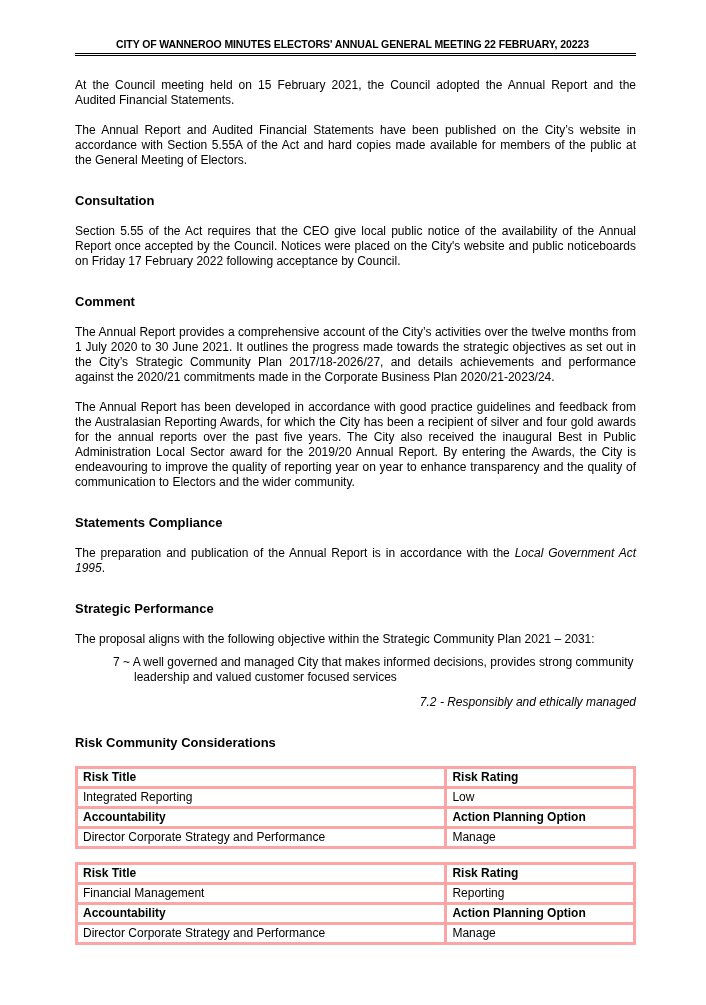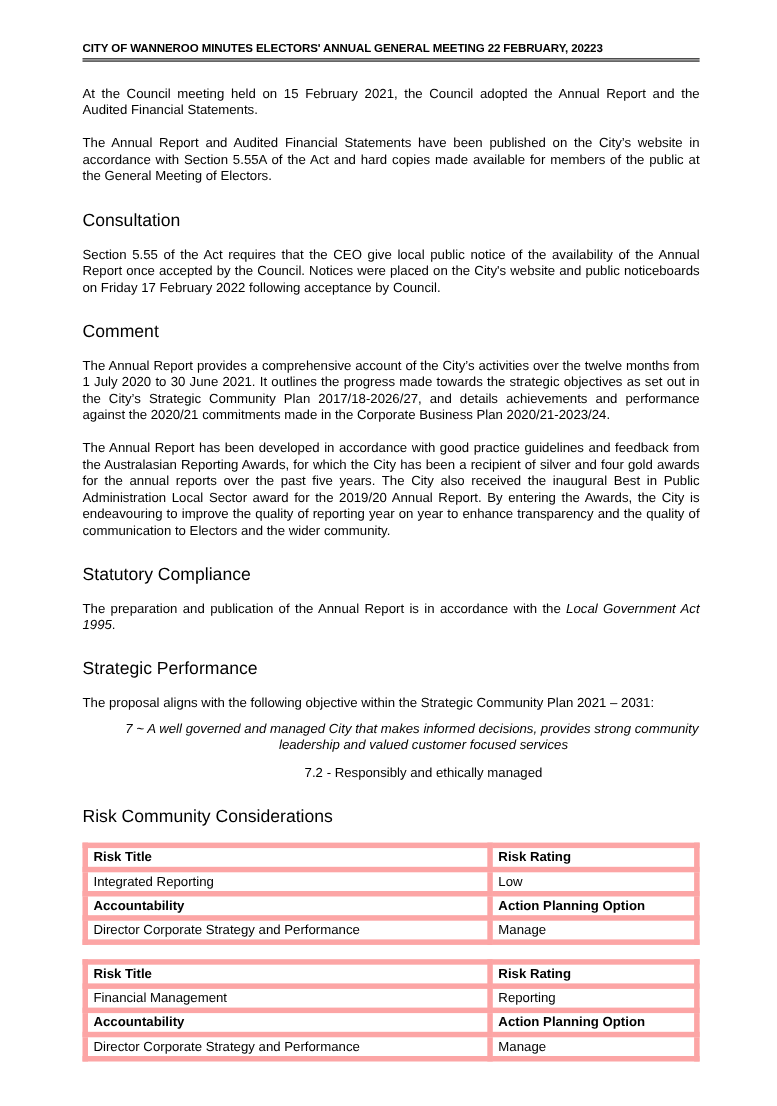--- a/index.html
+++ b/index.html
@@ -15,67 +15,67 @@
     background: #ffffff;
     color: #000000;
     font-family: "Liberation Sans", "DejaVu Sans", sans-serif;
     font-size: 12px;
     line-height: 15px;
     padding: 38px 70px 0 75px;
     overflow: hidden;
   }
   .page-header {
     display: flex;
-    justify-content: flex-start;
+    justify-content: center;
     align-items: flex-end;
     font-weight: bold;
     font-size: 10.5px;
     line-height: 13px;
     letter-spacing: -0.1px;
     border-bottom: 3px double #000;
     padding-bottom: 2px;
     margin-bottom: 22px;
   }
   .page-header .pg-num {
     padding-right: 6px;
   }
   .doc p.body {
     text-align: justify;
     margin: 5px 0 15px 0;
   }
   .doc h2 {
-    font-size: 16px;
+    font-size: 13px;
     line-height: 16px;
-    font-weight: normal;
+    font-weight: bold;
     margin: 25px 0 15px 0;
   }
   .doc p.objective {
-    font-style: italic;
     padding-left: 59px;
     text-indent: -21px;
-    text-align: center;
+    text-align: left;
     margin: 0 0 10px 0;
   }
   .doc p.sub-objective {
+    font-style: italic;
     padding-left: 59px;
-    text-align: center;
+    text-align: right;
     margin: 0 0 16px 0;
   }
   .doc p.pre-objective {
     text-align: justify;
     margin: 0 0 8px 0;
   }
   table.risk-table {
     width: 100%;
     border-collapse: collapse;
     margin: 0 0 13px 0;
     table-layout: fixed;
   }
   table.risk-table td {
-    border: 5px solid #fca5a5;
+    border: 3px solid #fca5a5;
     padding: 1px 5px 2px 5px;
     height: 14px;
     font-size: 12px;
     line-height: 14px;
     vertical-align: middle;
     overflow: hidden;
     white-space: nowrap;
   }
   table.risk-table col.c1 { width: 66.2%; }
   table.risk-table col.c2 { width: 33.8%; }
@@ -97,21 +97,21 @@
     <p class="body">At the Council meeting held on 15 February 2021, the Council adopted the Annual Report and the Audited Financial Statements.</p>
     <p class="body">The Annual Report and Audited Financial Statements have been published on the City’s website in accordance with Section 5.55A of the Act and hard copies made available for members of the public at the General Meeting of Electors.</p>
 
     <h2>Consultation</h2>
     <p class="body">Section 5.55 of the Act requires that the CEO give local public notice of the availability of the Annual Report once accepted by the Council.  Notices were placed on the City's website and public noticeboards on Friday 17 February 2022 following acceptance by Council.</p>
 
     <h2>Comment</h2>
     <p class="body">The Annual Report provides a comprehensive account of the City’s activities over the twelve months from 1 July 2020 to 30 June 2021. It outlines the progress made towards the strategic objectives as set out in the City’s Strategic Community Plan 2017/18-2026/27, and details achievements and performance against the 2020/21 commitments made in the Corporate Business Plan 2020/21-2023/24.</p>
     <p class="body">The Annual Report has been developed in accordance with good practice guidelines and feedback from the Australasian Reporting Awards, for which the City has been a recipient of silver and four gold awards for the annual reports over the past five years.  The City also received the inaugural Best in Public Administration Local Sector award for the 2019/20 Annual Report. By entering the Awards, the City is endeavouring to improve the quality of reporting year on year to enhance transparency and the quality of communication to Electors and the wider community.</p>
 
-    <h2>Statutory Compliance</h2>
+    <h2>Statements Compliance</h2>
     <p class="body"><span>The preparation and publication of the Annual Report is in accordance with the </span><span class="italic">Local Government Act 1995</span><span>.</span></p>
 
     <h2>Strategic Performance</h2>
     <p class="pre-objective">The proposal aligns with the following objective within the Strategic Community Plan 2021 – 2031:</p>
     <p class="objective">7 ~ A well governed and managed City that makes informed decisions, provides strong community leadership and valued customer focused services</p>
     <p class="sub-objective">7.2 - Responsibly and ethically managed</p>
 
     <h2>Risk Community Considerations</h2>
 
     <table class="risk-table">

